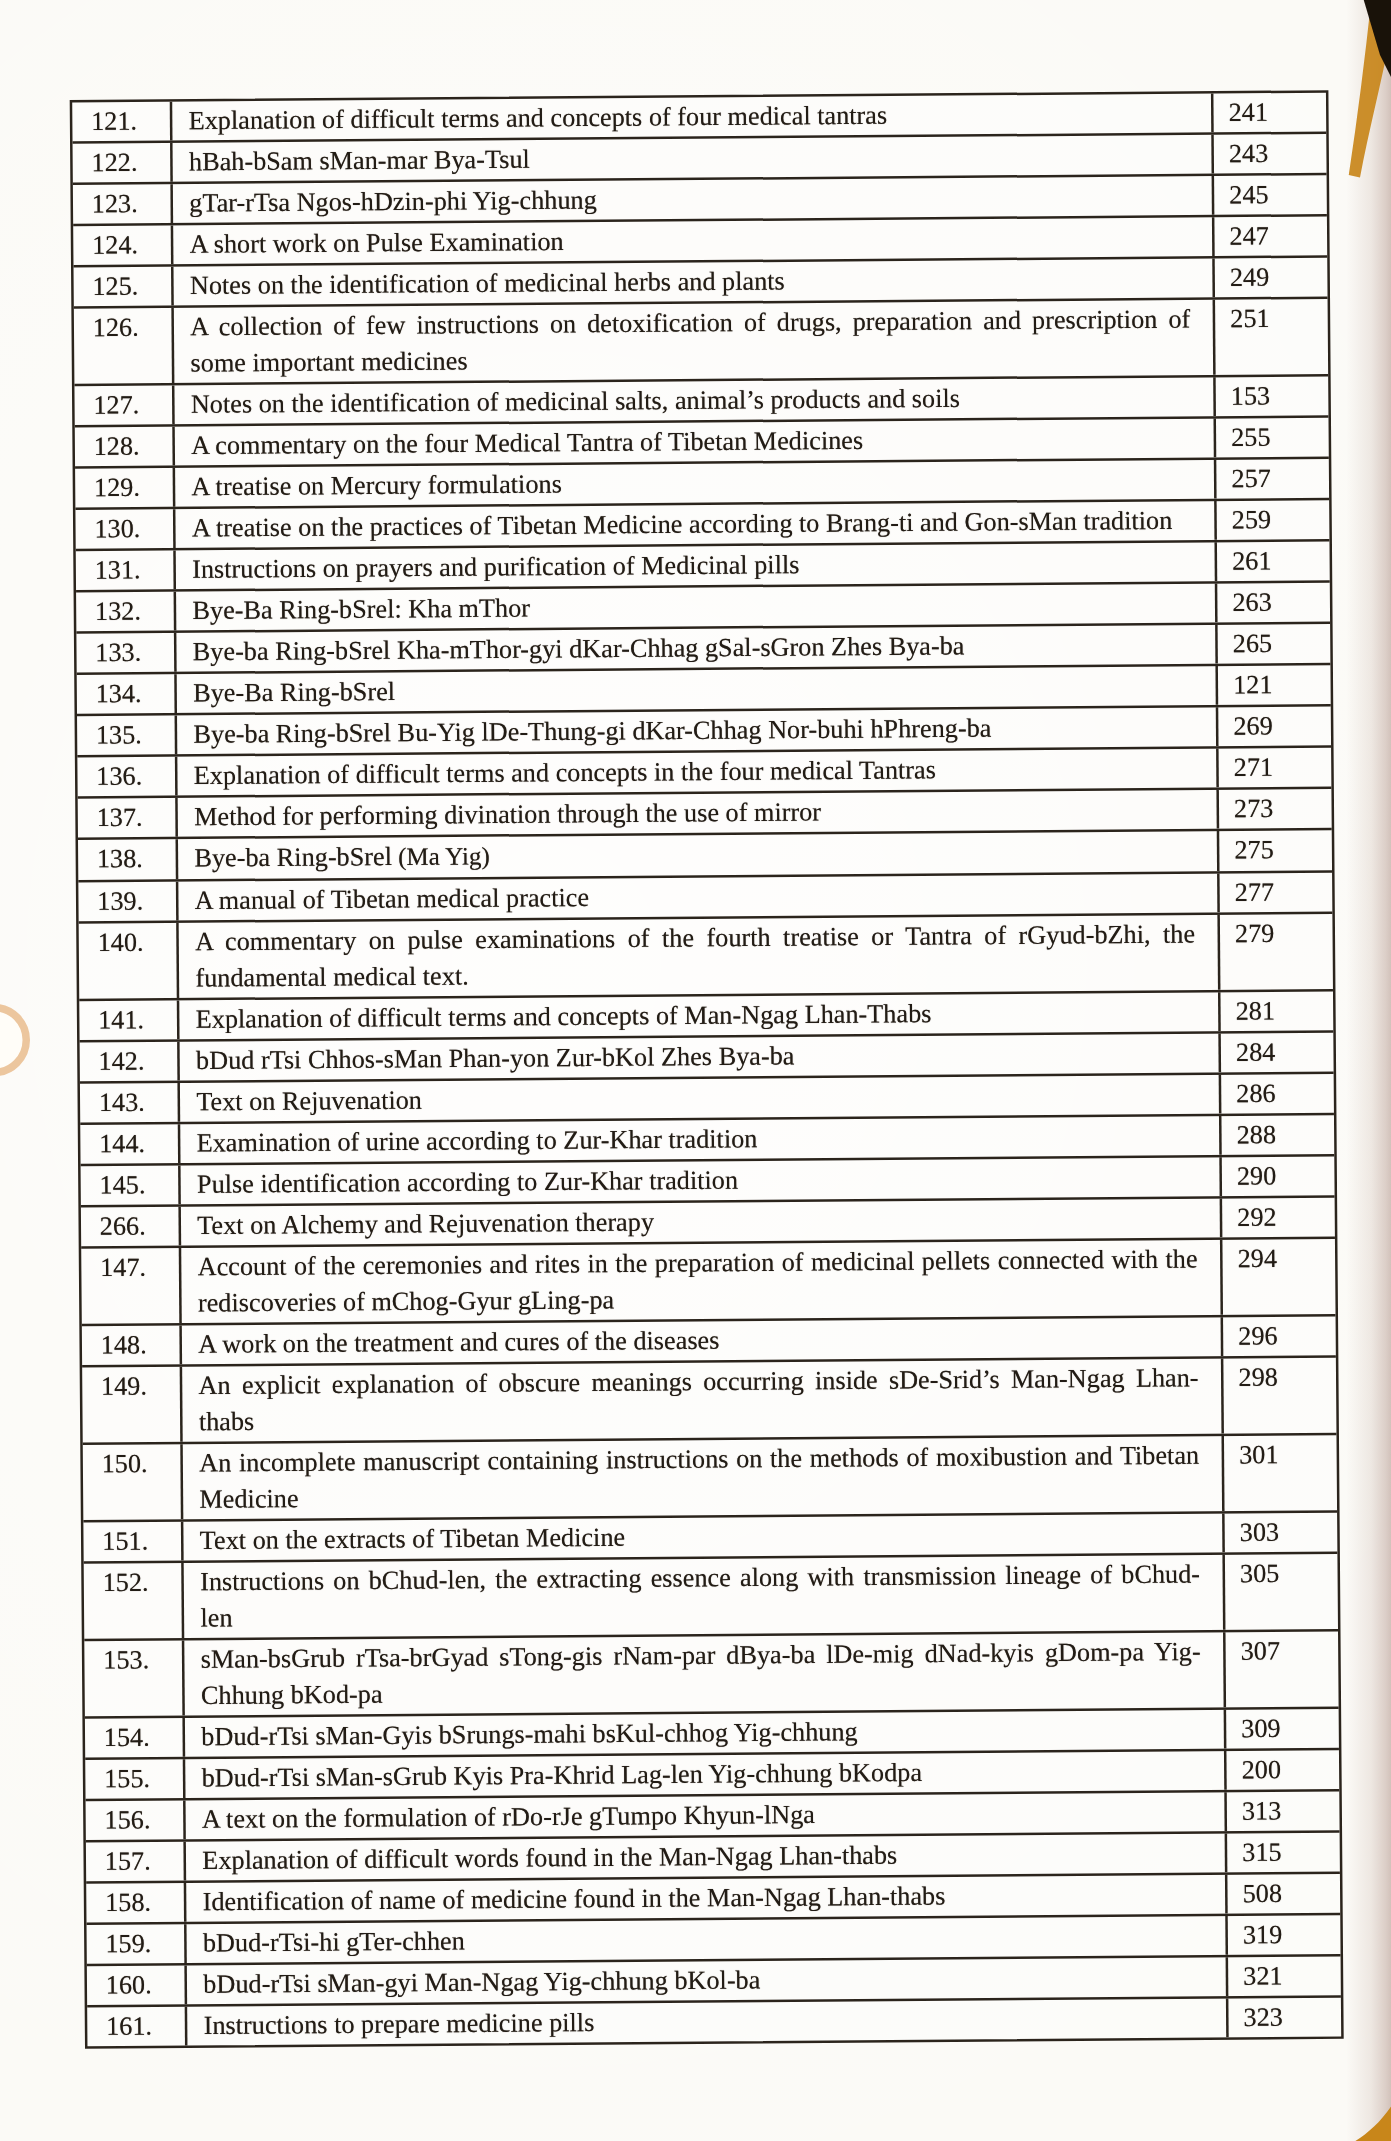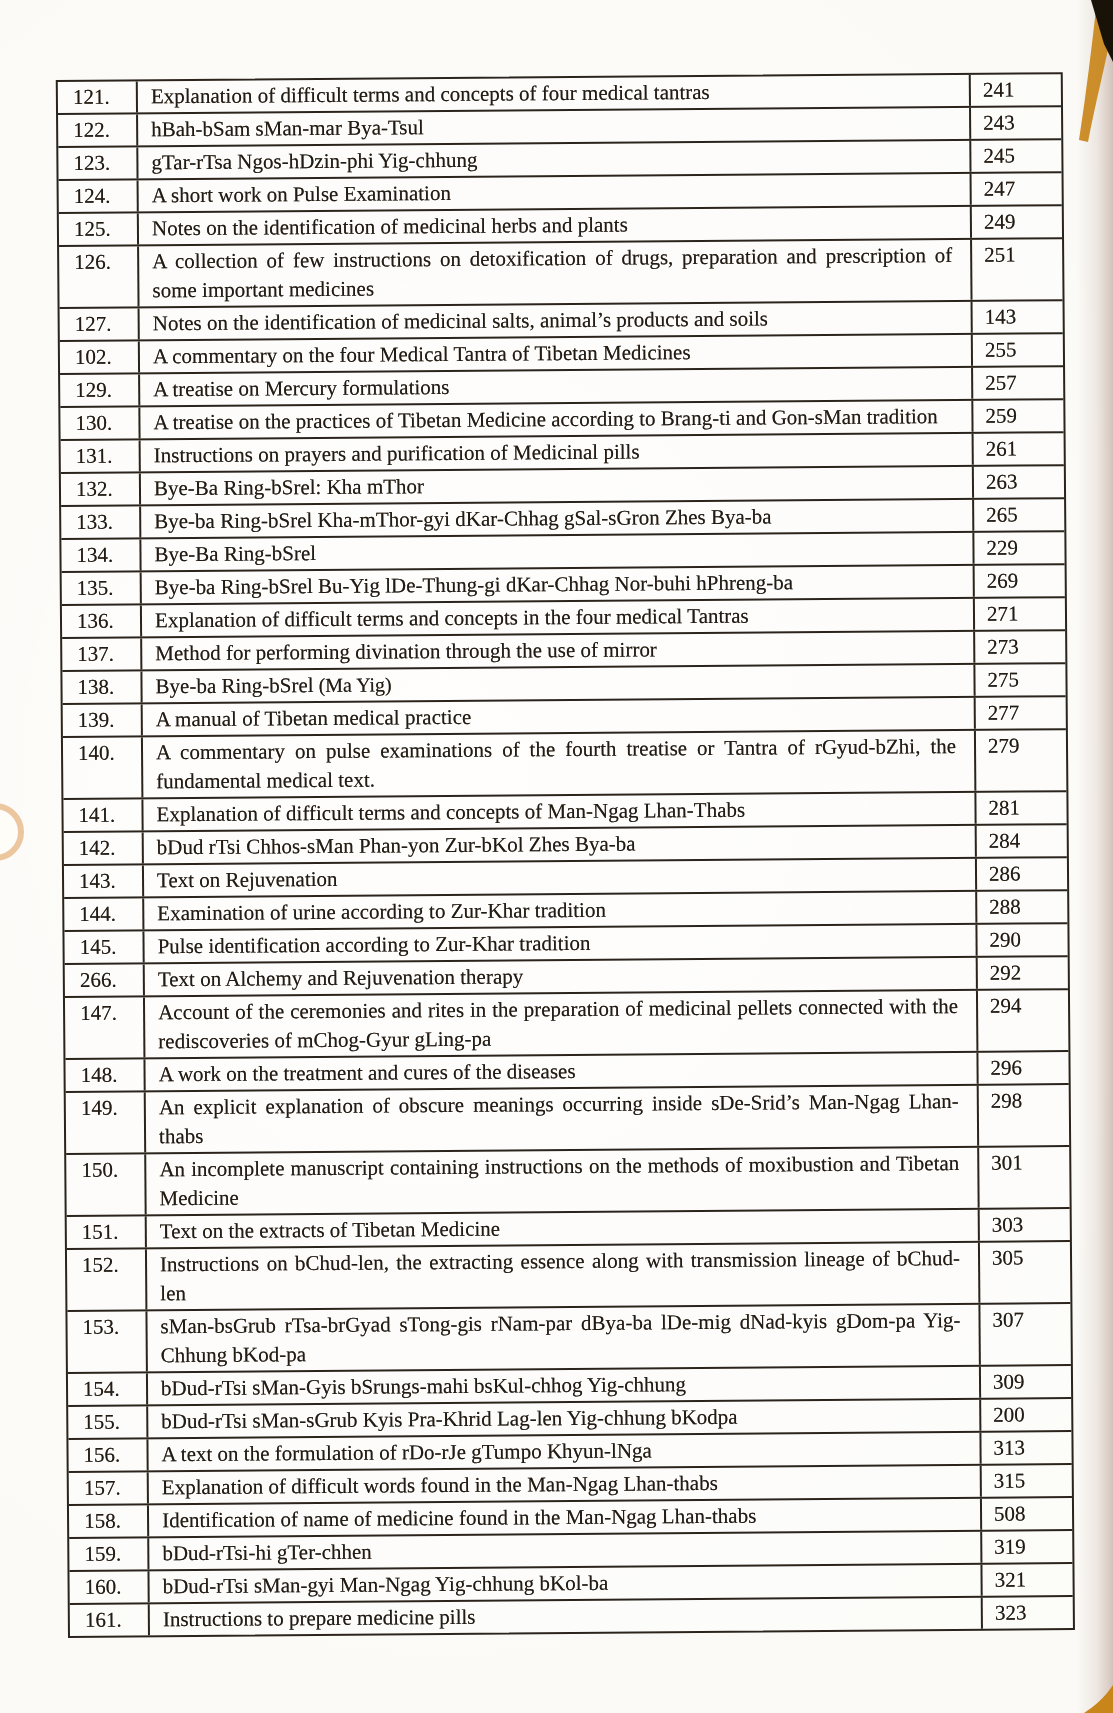--- a/index.html
+++ b/index.html
@@ -103,25 +103,25 @@
 
   <div class="row">
     <div class="cell num">126.</div>
     <div class="cell title">A collection of few instructions on detoxification of drugs, preparation and prescription of some important medicines</div>
     <div class="cell pg">251</div>
   </div>
 
   <div class="row">
     <div class="cell num">127.</div>
     <div class="cell title">Notes on the identification of medicinal salts, animal’s products and soils</div>
-    <div class="cell pg">143</div>
-  </div>
-
-  <div class="row">
-    <div class="cell num">102.</div>
+    <div class="cell pg">153</div>
+  </div>
+
+  <div class="row">
+    <div class="cell num">128.</div>
     <div class="cell title">A commentary on the four Medical Tantra of Tibetan Medicines</div>
     <div class="cell pg">255</div>
   </div>
 
   <div class="row">
     <div class="cell num">129.</div>
     <div class="cell title">A treatise on Mercury formulations</div>
     <div class="cell pg">257</div>
   </div>
 
@@ -145,21 +145,21 @@
 
   <div class="row">
     <div class="cell num">133.</div>
     <div class="cell title">Bye-ba Ring-bSrel Kha-mThor-gyi dKar-Chhag gSal-sGron Zhes Bya-ba</div>
     <div class="cell pg">265</div>
   </div>
 
   <div class="row">
     <div class="cell num">134.</div>
     <div class="cell title">Bye-Ba Ring-bSrel</div>
-    <div class="cell pg">229</div>
+    <div class="cell pg">121</div>
   </div>
 
   <div class="row">
     <div class="cell num">135.</div>
     <div class="cell title">Bye-ba Ring-bSrel Bu-Yig lDe-Thung-gi dKar-Chhag Nor-buhi hPhreng-ba</div>
     <div class="cell pg">269</div>
   </div>
 
   <div class="row">
     <div class="cell num">136.</div>

